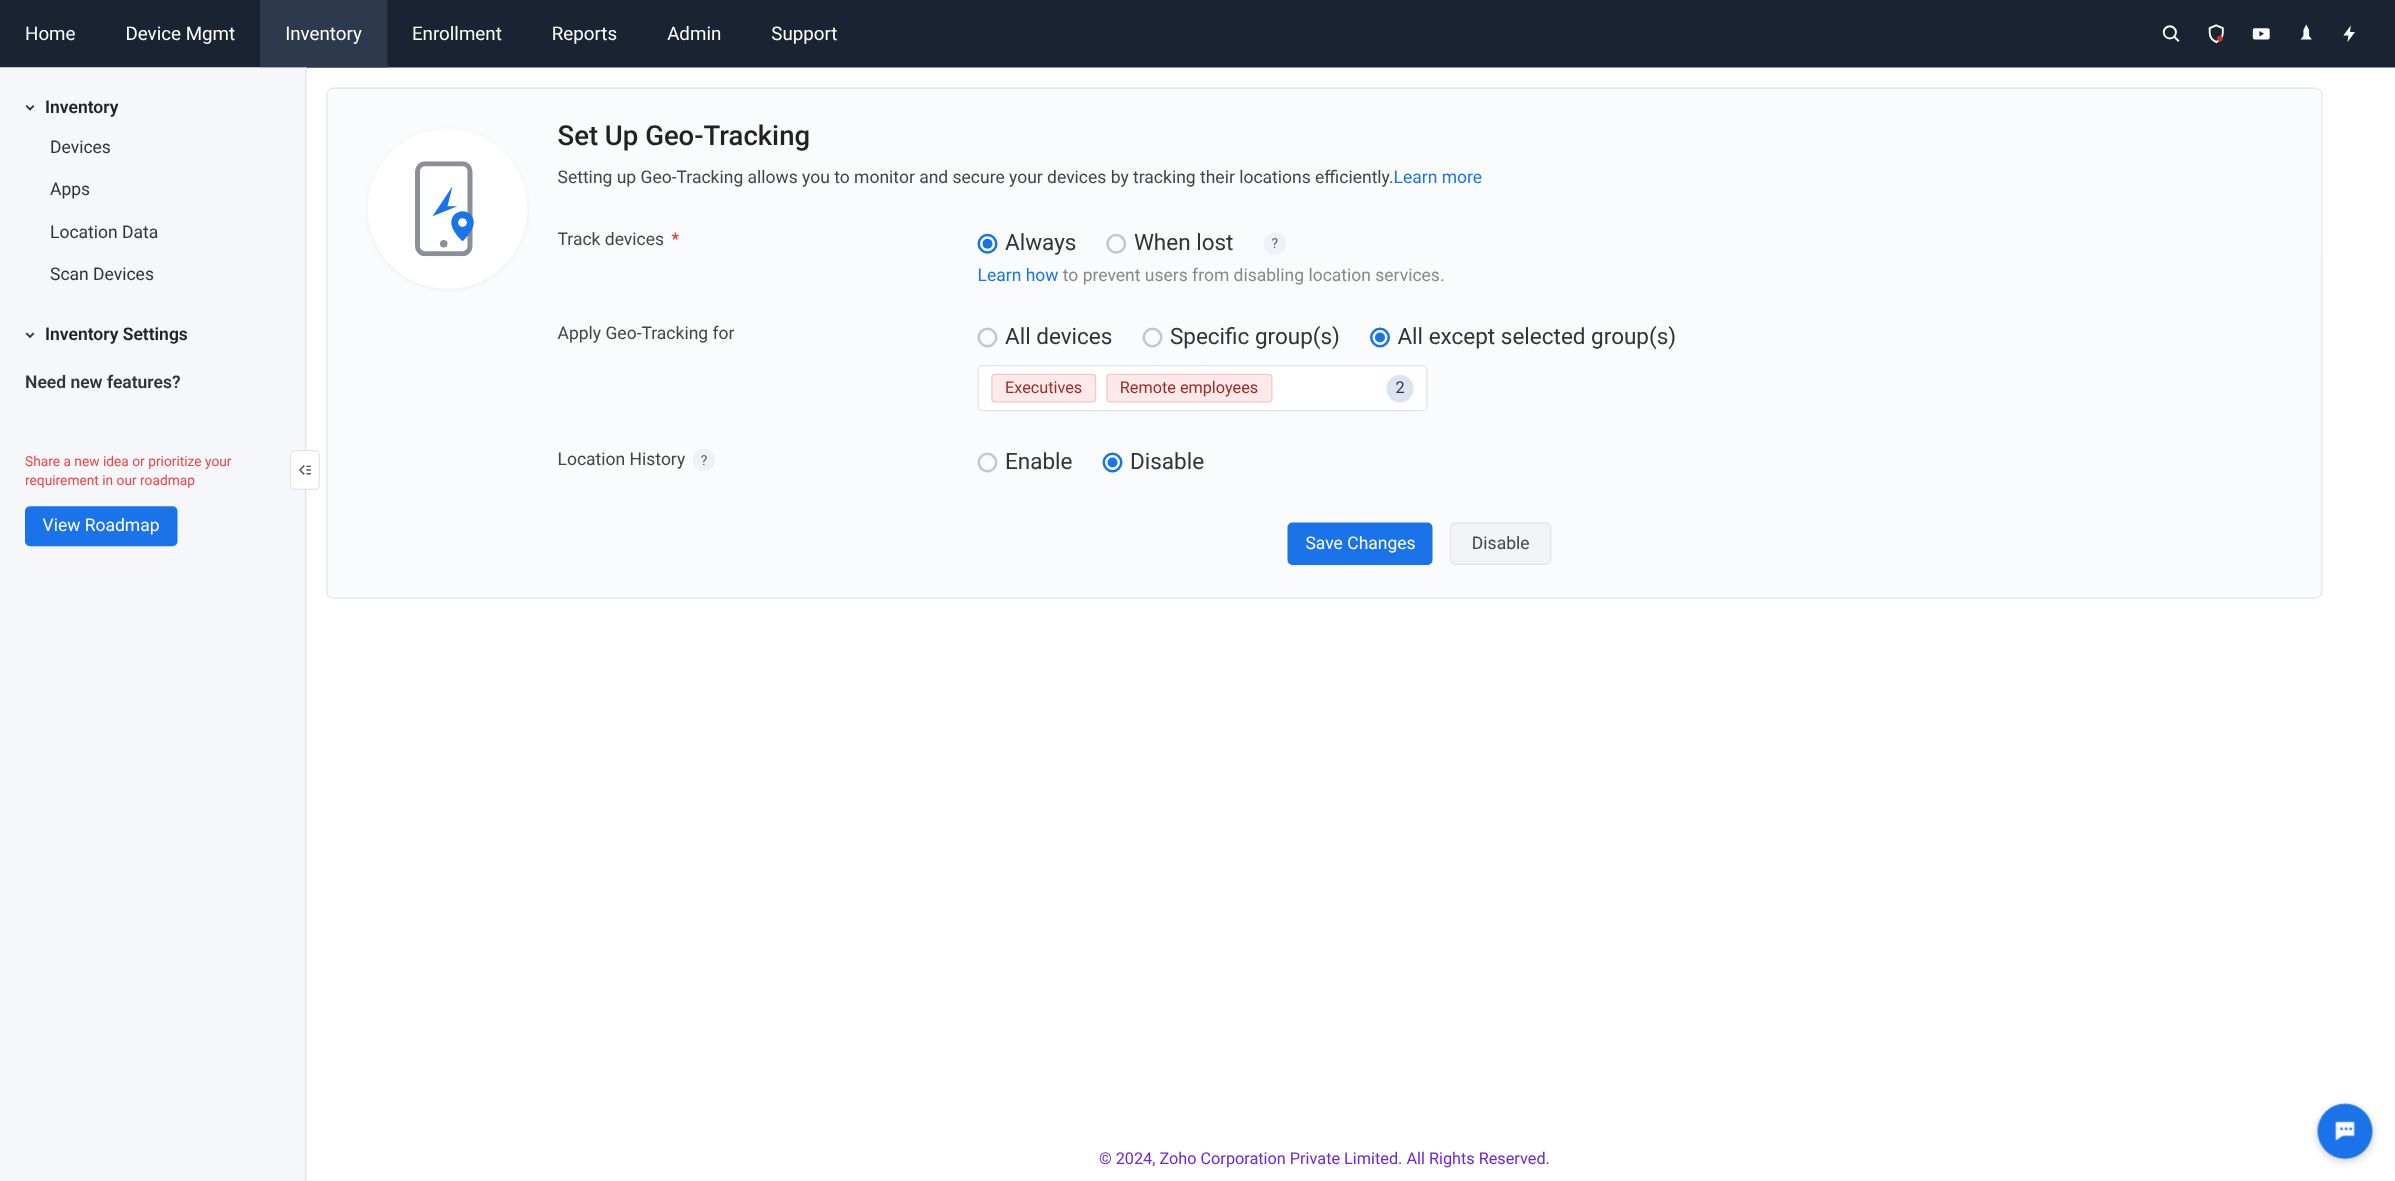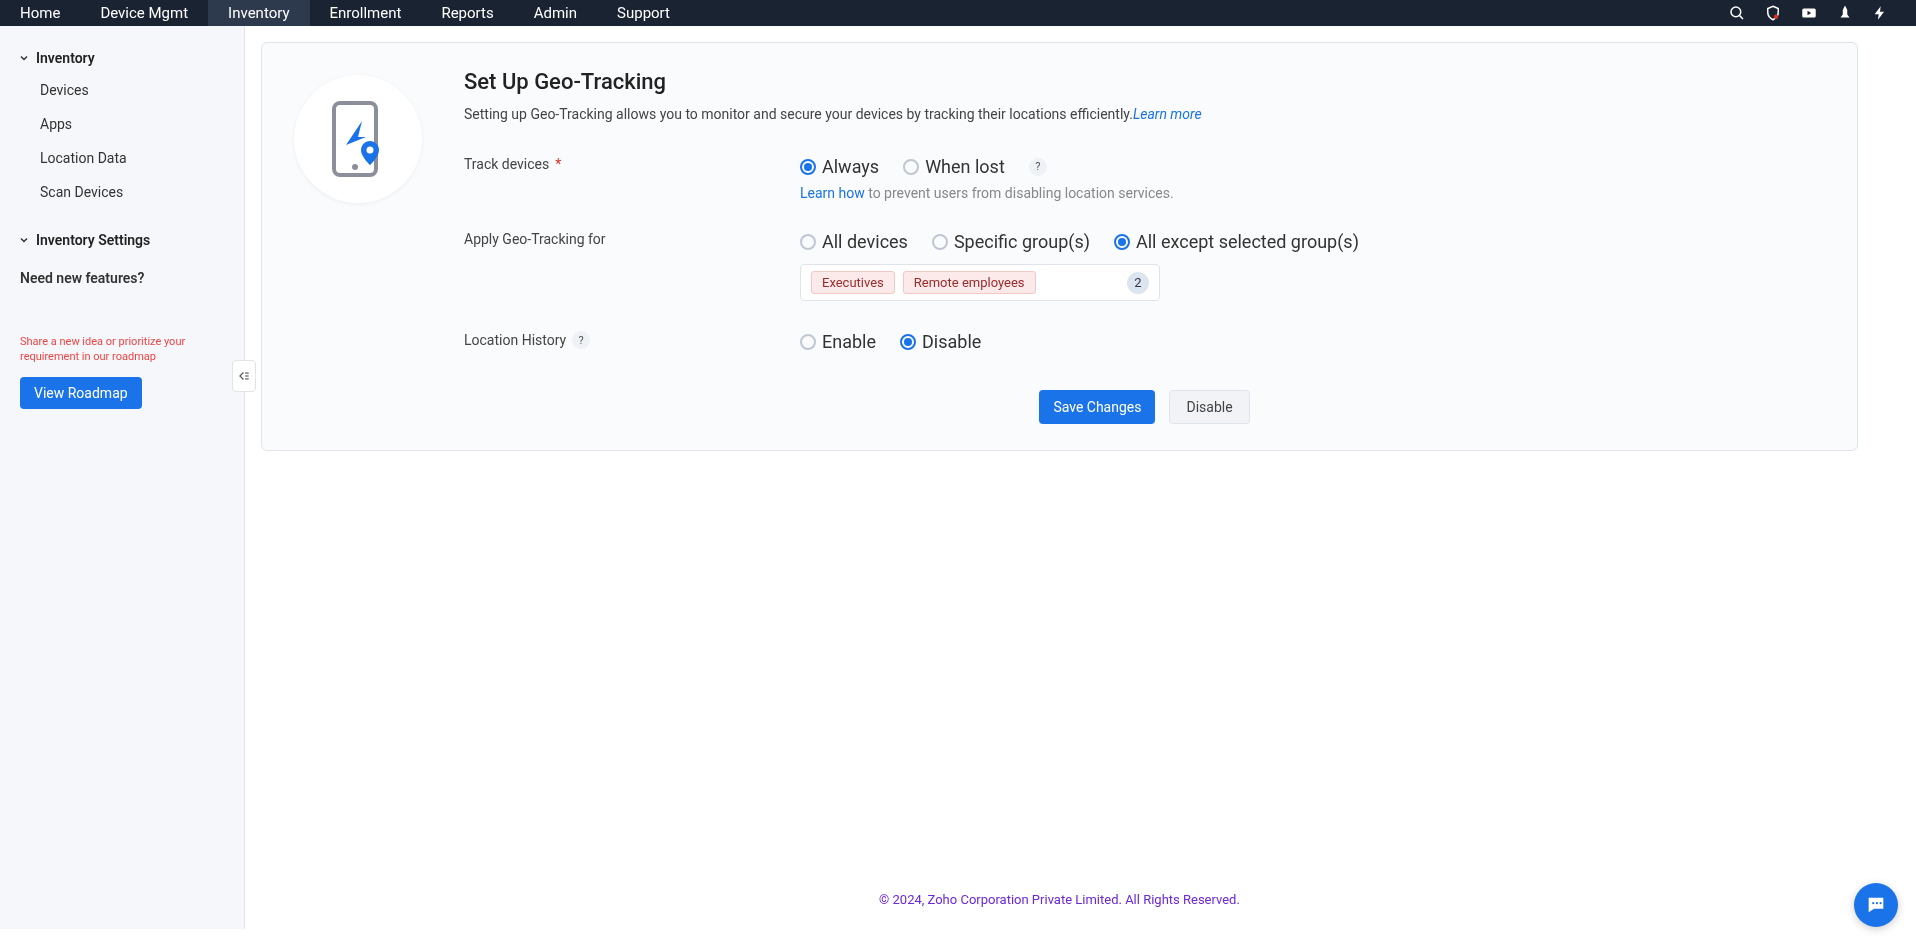--- a/index.html
+++ b/index.html
@@ -1,41 +1,41 @@
 <!DOCTYPE html>
 <html><head>
 <meta charset="utf-8">
 <style>
 * { margin: 0; padding: 0; box-sizing: border-box; font-family: -apple-system, BlinkMacSystemFont, "Segoe UI", Roboto, "Helvetica Neue", Arial, sans-serif; }
 body { background: #fff; color: #333; font-size: 14px; overflow: hidden; }
-.topnav { background: #1a2332; height: 26px; display: flex; align-items: center; justify-content: space-between; padding: 0 28px 0 0; }
+.topnav { background: #1a2332; height: 54px; display: flex; align-items: center; justify-content: space-between; padding: 0 28px 0 0; }
 .topnav-left { display: flex; height: 100%; }
 .topnav-item { color: #fff; padding: 0 20px; display: flex; align-items: center; cursor: pointer; font-size: 15px; }
 .topnav-item.active { background: #2d3a4d; }
 .topnav-right { display: flex; gap: 18px; align-items: center; }
 .topnav-icon { color: #fff; cursor: pointer; display: flex; }
 .app-body { display: flex; height: calc(100vh - 42px); }
 .sidebar { width: 245px; background: #f5f7fa; border-right: 1px solid #e0e4ea; padding: 18px 0 20px 0; position: relative; overflow-y: auto; }
 .side-section-head { font-weight: 600; color: #222; padding: 6px 18px; display: flex; align-items: center; gap: 6px; cursor: pointer; font-size: 14px; }
 .side-items { margin-bottom: 18px; }
 .side-item { padding: 8px 18px 8px 30px; cursor: pointer; color: #333; margin: 2px 10px 2px 10px; border-radius: 4px; font-size: 14px; }
 .side-item.active { background: #d6e6f7; color: #1a73e8; }
 .side-promo { padding: 16px 20px; }
 .side-promo-h { font-weight: 600; margin-bottom: 6px; font-size: 14px; }
 .side-promo-p { font-size: 11px; color: #ef4444; line-height: 1.4; margin-bottom: 12px; margin-top: 48px; }
 .btn-primary { background: #1a73e8; color: #fff; border: none; padding: 8px 14px; border-radius: 4px; cursor: pointer; font-size: 14px; }
 .collapse-handle { position: absolute; top: 360px; left: 232px; width: 24px; height: 32px; background: #fff; border: 1px solid #e0e4ea; border-radius: 4px; display: flex; align-items: center; justify-content: center; cursor: pointer; z-index: 5; }
 .main { flex: 1; padding: 16px 58px 16px 16px; display: flex; flex-direction: column; position: relative; overflow-y: auto; }
 .card { border: 1px solid #e0e4ea; border-radius: 6px; background: #fafbfd; padding: 26px 32px 26px 32px; }
-.card-body { display: flex; gap: 42px; }
+.card-body { display: flex; gap: 24px; }
 .hero-icon { width: 128px; height: 128px; border-radius: 50%; background: #fff; box-shadow: 0 1px 4px rgba(0,0,0,.06); display: flex; align-items: center; justify-content: center; flex-shrink: 0; margin-top: 6px; }
 .card-content { flex: 1; }
 .card-title { font-size: 22px; font-weight: 500; color: #222; margin-bottom: 12px; }
 .card-desc { font-size: 14px; color: #444; margin-bottom: 34px; }
-.card-desc a { color: #1a73e8; text-decoration: none; font-style: italic; }
+.card-desc a { color: #1a73e8; text-decoration: none; }
 .form-row { display: flex; margin-bottom: 30px; align-items: flex-start; }
 .form-label-col { width: 336px; flex-shrink: 0; color: #444; font-size: 14px; display: flex; align-items: center; gap: 6px; }
 .req { color: #d93025; }
 .help-badge { width: 18px; height: 18px; border-radius: 50%; background: #eef1f5; color: #555; font-size: 11px; display: inline-flex; align-items: center; justify-content: center; cursor: pointer; }
 .form-ctrl-col { flex: 1; }
 .radio-row { display: flex; gap: 24px; align-items: center; flex-wrap: wrap; margin-bottom: 8px; }
 .radio { display: inline-flex; align-items: center; gap: 6px; cursor: pointer; color: #333; font-size: 18px; }
 .radio-dot { width: 16px; height: 16px; border-radius: 50%; border: 2px solid #bfc7d2; display: inline-flex; align-items: center; justify-content: center; }
 .radio.selected .radio-dot { border-color: #1a73e8; }
 .radio.selected .radio-dot::after { content: ""; width: 8px; height: 8px; border-radius: 50%; background: #1a73e8; }

